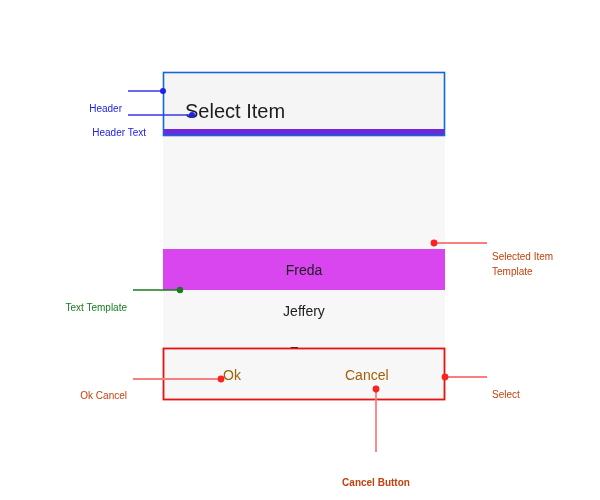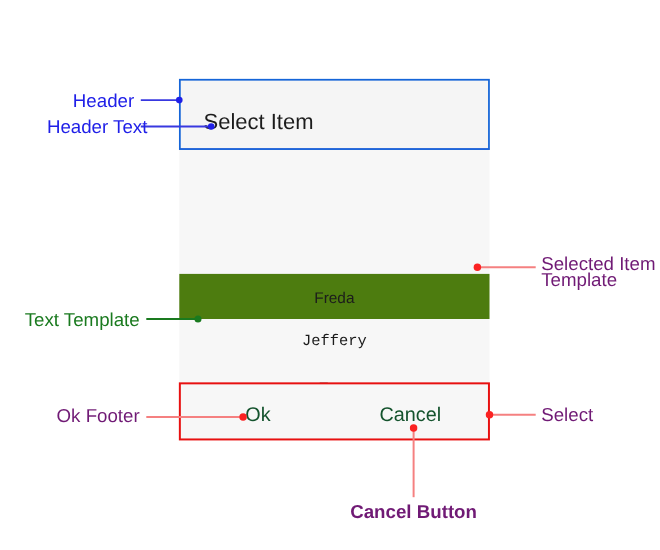--- a/index.html
+++ b/index.html
@@ -27,21 +27,21 @@
   }
 
   #header {
     position: absolute;
     left: 0;
     top: 0;
     width: 100%;
     height: 64px;
     background: #f5f5f5;
     box-sizing: border-box;
-    border-bottom: 1px solid #6d28d9;
+    border-bottom: 7px solid #6d28d9;
   }
   #header-text {
     position: absolute;
     left: 22px;
     top: 29px;
     font-size: 20px;
     color: #1c1c1c;
     line-height: 1;
     white-space: nowrap;
   }
@@ -58,80 +58,81 @@
     left: 0;
     width: 100%;
     height: 41px;
     display: flex;
     align-items: center;
     justify-content: center;
     font-size: 14px;
     color: #1c1c1c;
   }
   .list-row.selected {
-    background: #4d7c0f;
+    background: #d946ef;
   }
 
   #footer {
     position: absolute;
     left: 0;
     bottom: 0;
     width: 100%;
     height: 52px;
     background: #f7f7f7;
     border-top: 1px solid #ececec;
     box-sizing: border-box;
   }
   .footer-btn {
     position: absolute;
     top: 19px;
-    font-size: 18px;
-    color: #14532d;
+    font-size: 14px;
+    color: #a16207;
     line-height: 1;
     cursor: pointer;
     white-space: nowrap;
   }
   #ok-button    { left: 60px; }
   #cancel-button{ left: 182px; text-align: center; }
 
   
   #overlay {
     position: absolute;
     left: 0; top: 0;
     width: 600px; height: 500px;
     pointer-events: none;
   }
 
   .anno {
     position: absolute;
-    font-size: 17px;
+    font-size: 10px;
     line-height: 15px;
     white-space: pre-line;
+    margin-top: 17px;
   }
   .anno.blue  { color: #2020e8; }
-  .anno.red   { color: #701a75; }
+  .anno.red   { color: #c2410c; }
   .anno.green { color: #1a7a1f; }
   .anno.right { text-align: right; }
   .anno.left  { text-align: left; }
   .anno.center{ text-align: center; font-weight: bold; }
 </style>
 </head>
 <body>
 
 <div id="dialog">
 
   <div id="header">
     <div id="header-text">Select Item</div>
   </div>
 
   <div id="list">
     <div class="list-row selected" style="top:113px;">
       <span>Freda</span>
     </div>
-    <div class="list-row" style="top:154px;font-family:Liberation Mono, monospace;">
+    <div class="list-row" style="top:154px;">
       <span>Jeffery</span>
     </div>
     <div class="list-row" style="top:195px;">
       <span>Ema</span>
     </div>
   </div>
 
   <div id="footer">
     <div class="footer-btn" id="ok-button">Ok</div>
     <div class="footer-btn" id="cancel-button">Cancel</div>
@@ -162,24 +163,24 @@
 
   <line x1="445" y1="377" x2="487" y2="377" stroke="#f58080" stroke-width="1.8"></line>
   <circle cx="445" cy="377" r="3.4" fill="#fb2222"></circle>
 
   <line x1="376" y1="389" x2="376" y2="452" stroke="#f58080" stroke-width="1.8"></line>
   <circle cx="376" cy="389" r="3.4" fill="#fb2222"></circle>
 </svg>
 
 <div class="anno blue right" style="left:0px; top:84px; width:122px;">Header</div>
 
-<div class="anno blue right" style="left:12px; top:108px; width:122px;">Header Text</div>
+<div class="anno blue right" style="left:0px; top:108px; width:122px;padding-left:24px;">Header Text</div>
 
 <div class="anno red left" style="left:492px; top:232px; width:104px;">Selected Item
 Template</div>
 
 <div class="anno green right" style="left:0px; top:283px; width:127px;">Text Template</div>
 
-<div class="anno red right" style="left:0px; top:371px; width:127px;">Ok Footer</div>
+<div class="anno red right" style="left:0px; top:371px; width:127px;">Ok Cancel</div>
 
 <div class="anno red left" style="left:492px; top:370px; width:100px;">Select</div>
 
 <div class="anno red center" style="left:306px; top:458px; width:140px;">Cancel Button</div>
 
 </body></html>

